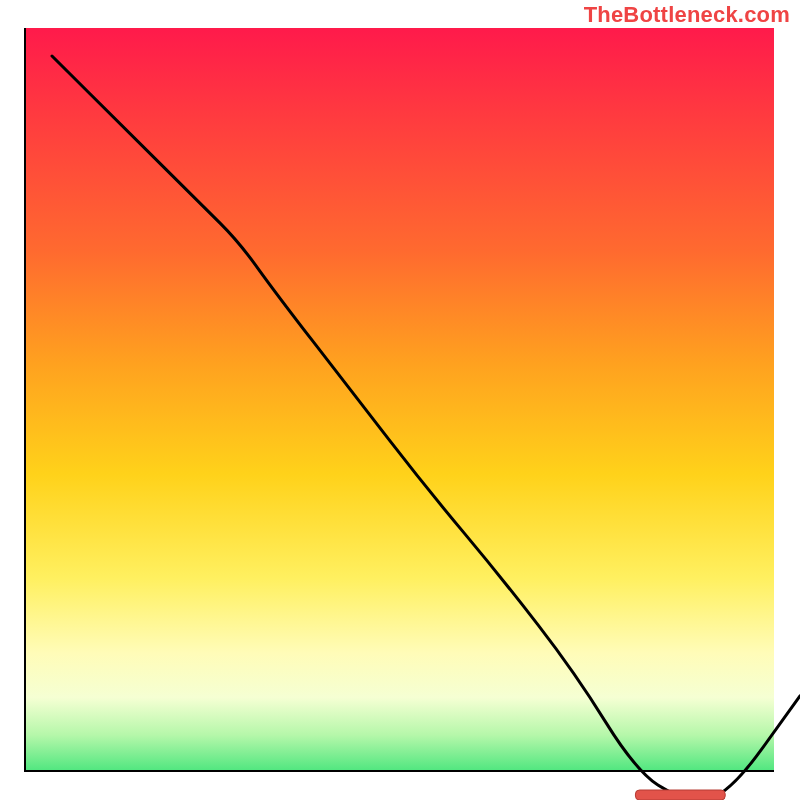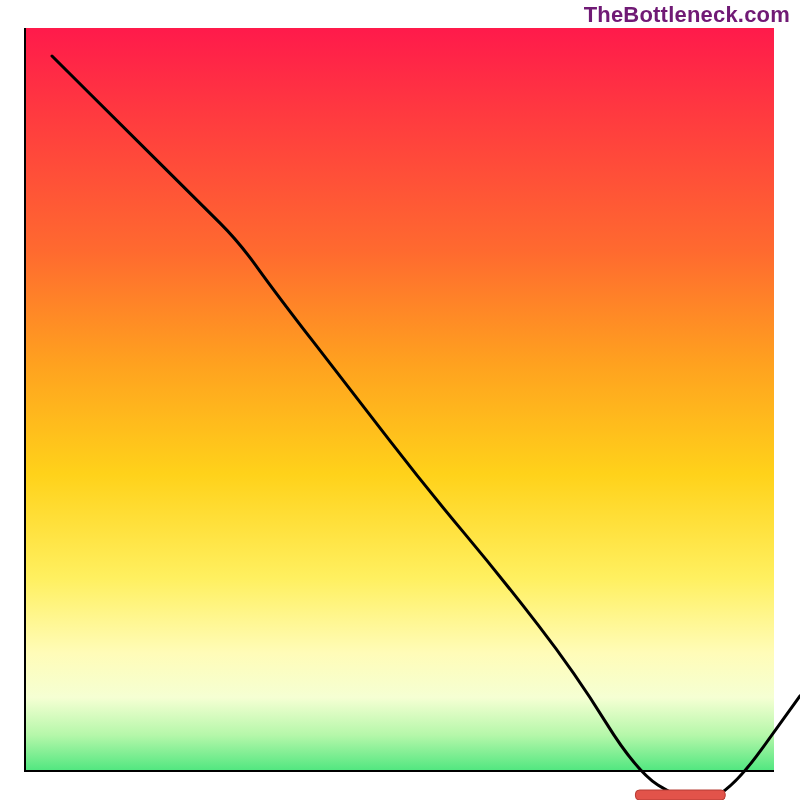--- a/index.html
+++ b/index.html
@@ -15,21 +15,21 @@
     position: relative;
     width: 800px;
     height: 800px;
   }
   .attribution {
     position: absolute;
     top: 2px;
     right: 10px;
     font-size: 22px;
     font-weight: 600;
-    color: #701a75;
+    color: #ef4444;
     letter-spacing: 0.2px;
   }
   .plot-area {
     position: absolute;
     left: 26px;
     top: 28px;
     width: 748px;
     height: 744px;
     box-sizing: border-box;
   }

